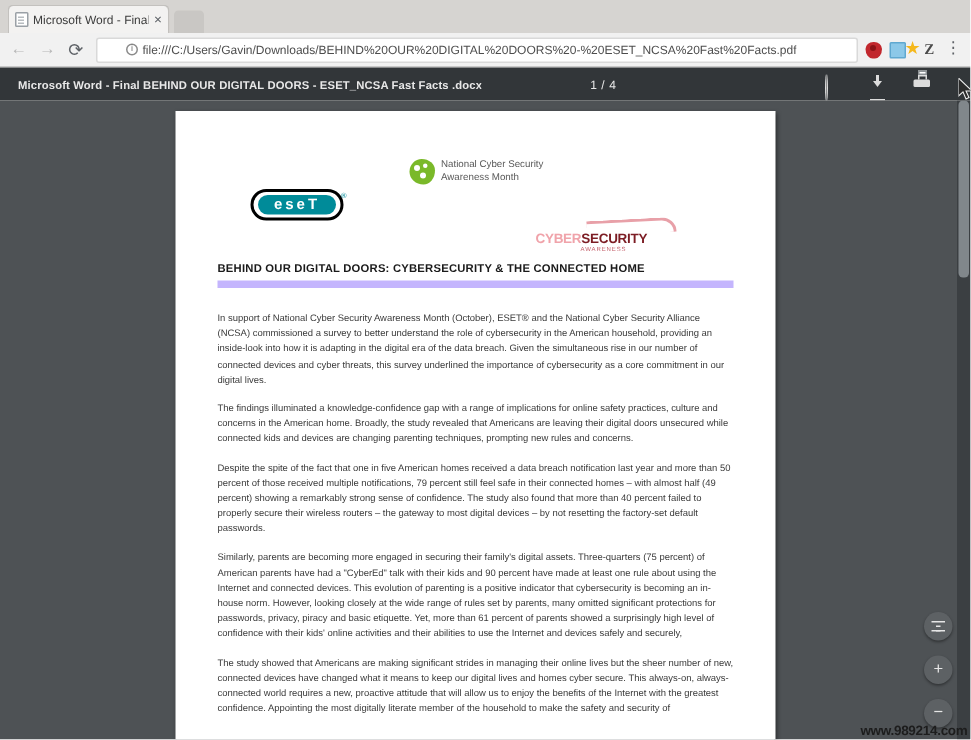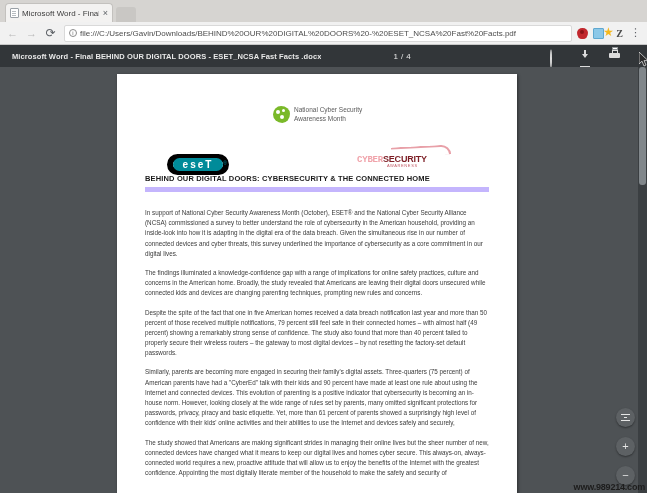--- a/index.html
+++ b/index.html
@@ -88,21 +88,21 @@
   .reload { color: #5f6368; font-size: 12px; }
 
   .omnibox {
     flex: 1;
     height: 17px;
     background: #ffffff;
     border: 1px solid #d9d9d9;
     border-radius: 2px;
     display: flex;
     align-items: center;
-    padding: 0 4px;
+    padding: 0 19px;
     gap: 3px;
     margin: 0 3px;
     overflow: hidden;
   }
   .omnibox .info-icon {
     width: 8px; height: 8px;
     border: 1px solid #8b8b8b;
     border-radius: 50%;
     font-size: 6px; line-height: 7px;
     text-align: center;
@@ -254,23 +254,23 @@
   }
   .ncsam-mark .d1 { width:4px; height:4px; left:3px; top:4px; }
   .ncsam-mark .d2 { width:3px; height:3px; left:9px; top:3px; }
   .ncsam-mark .d3 { width:4px; height:4px; left:7px; top:9px; }
   .ncsam-text {
     font-size: 6.5px; color: #5a5a5a; line-height: 1.35;
     font-family: "Liberation Sans", sans-serif;
   }
 
   .logo-eset {
-    position: absolute; left: 22px; top: 56px;
+    position: absolute; left: 22px; top: 28px;
     width: 62px; height: 21px;
-    border: 6px solid #000000;
+    border: 2px solid #000000;
     border-radius: 11px;
     background: #ffffff;
     display: flex; align-items: center; justify-content: center;
   }
   .logo-eset .inner {
     width: 52px; height: 13px;
     background: #008b99;
     border-radius: 7px;
     color: #ffffff;
     font-size: 10px;
@@ -292,21 +292,21 @@
     position:absolute; left:34px; top:0; width:60px; height:10px;
     border-top: 2px solid #e8a0a8;
     border-right: 2px solid #e8a0a8;
     border-radius: 0 14px 0 0;
     transform: rotate(-3deg);
   }
   .logo-cyber .word {
     position:absolute; left:0; top:8px;
     font-size: 9px; font-weight: bold; letter-spacing: -0.2px;
   }
-  .logo-cyber .w1 { color: #f0a3aa; font-family: Liberation Mono, monospace; }
+  .logo-cyber .w1 { color: #f0a3aa; }
   .logo-cyber .w2 { color: #7c1d24; }
   .logo-cyber .sub {
     position:absolute; left:30px; top:17px;
     font-size: 4px; color: #c25b66; letter-spacing: 0.6px;
   }
 
   h1.doc-title {
     font-size: 7.5px;
     font-weight: bold;
     color: #1a1a1a;

